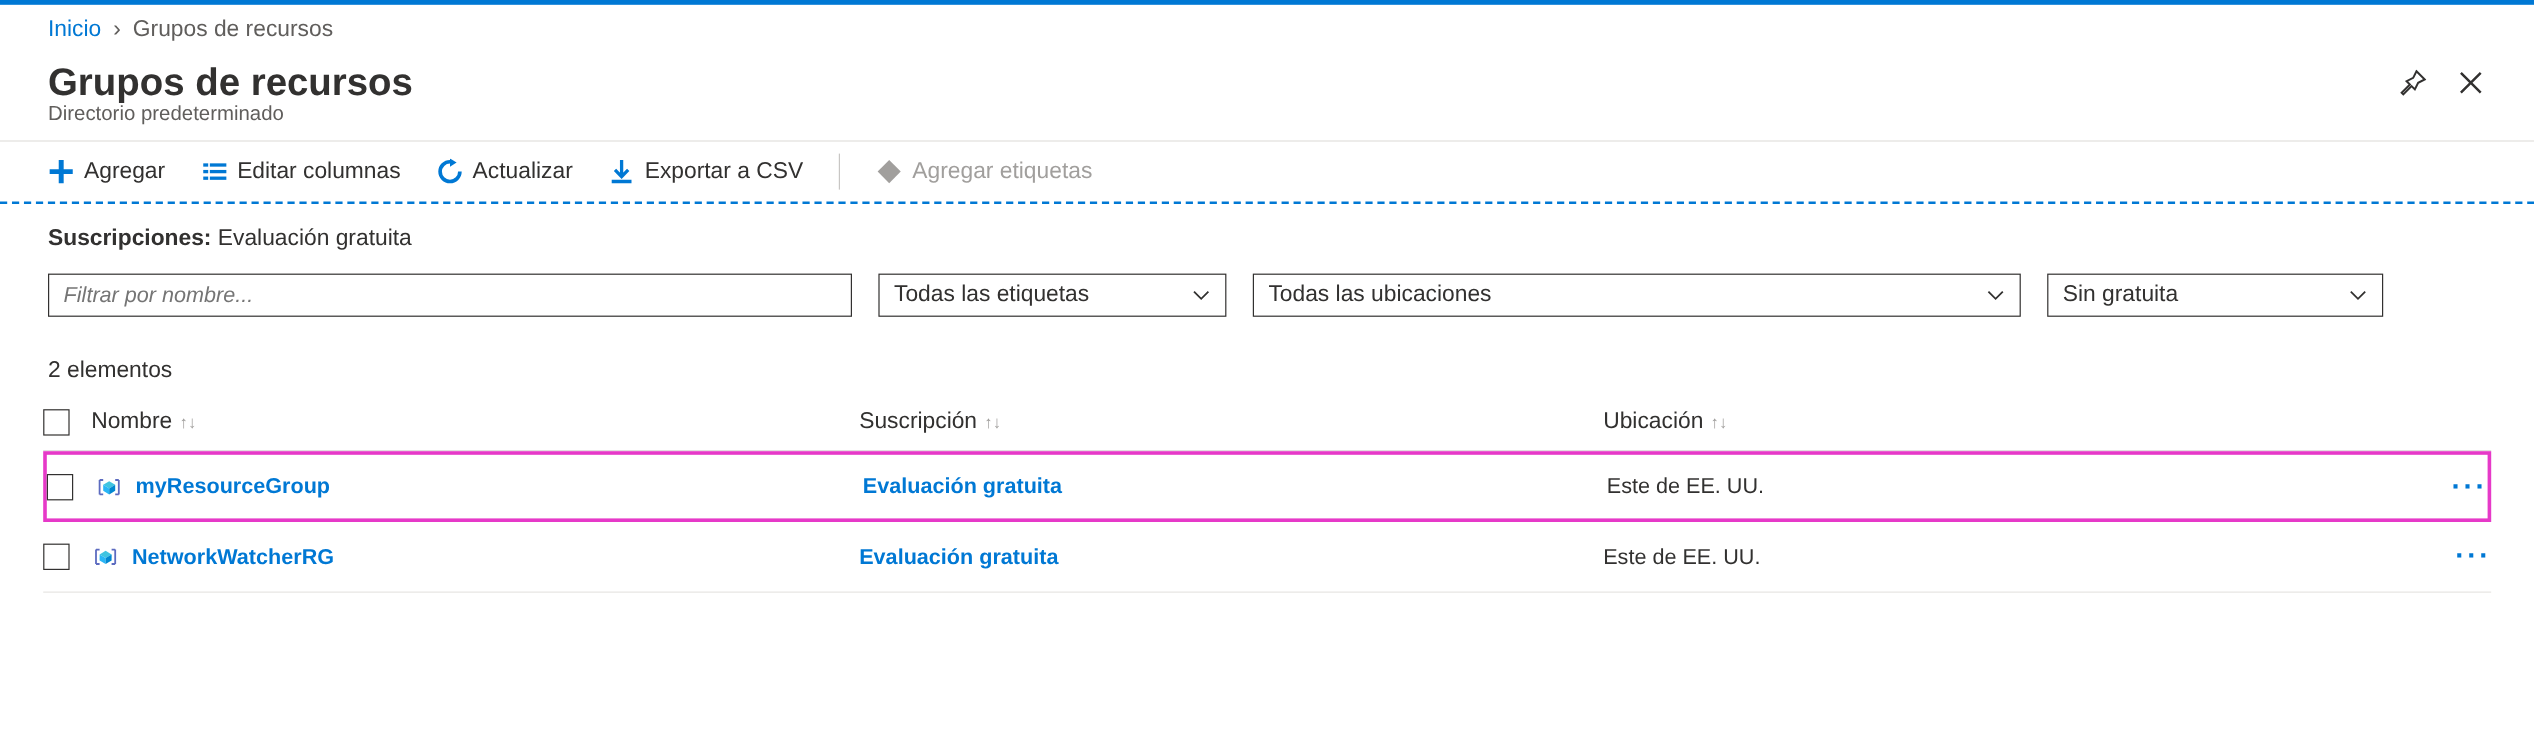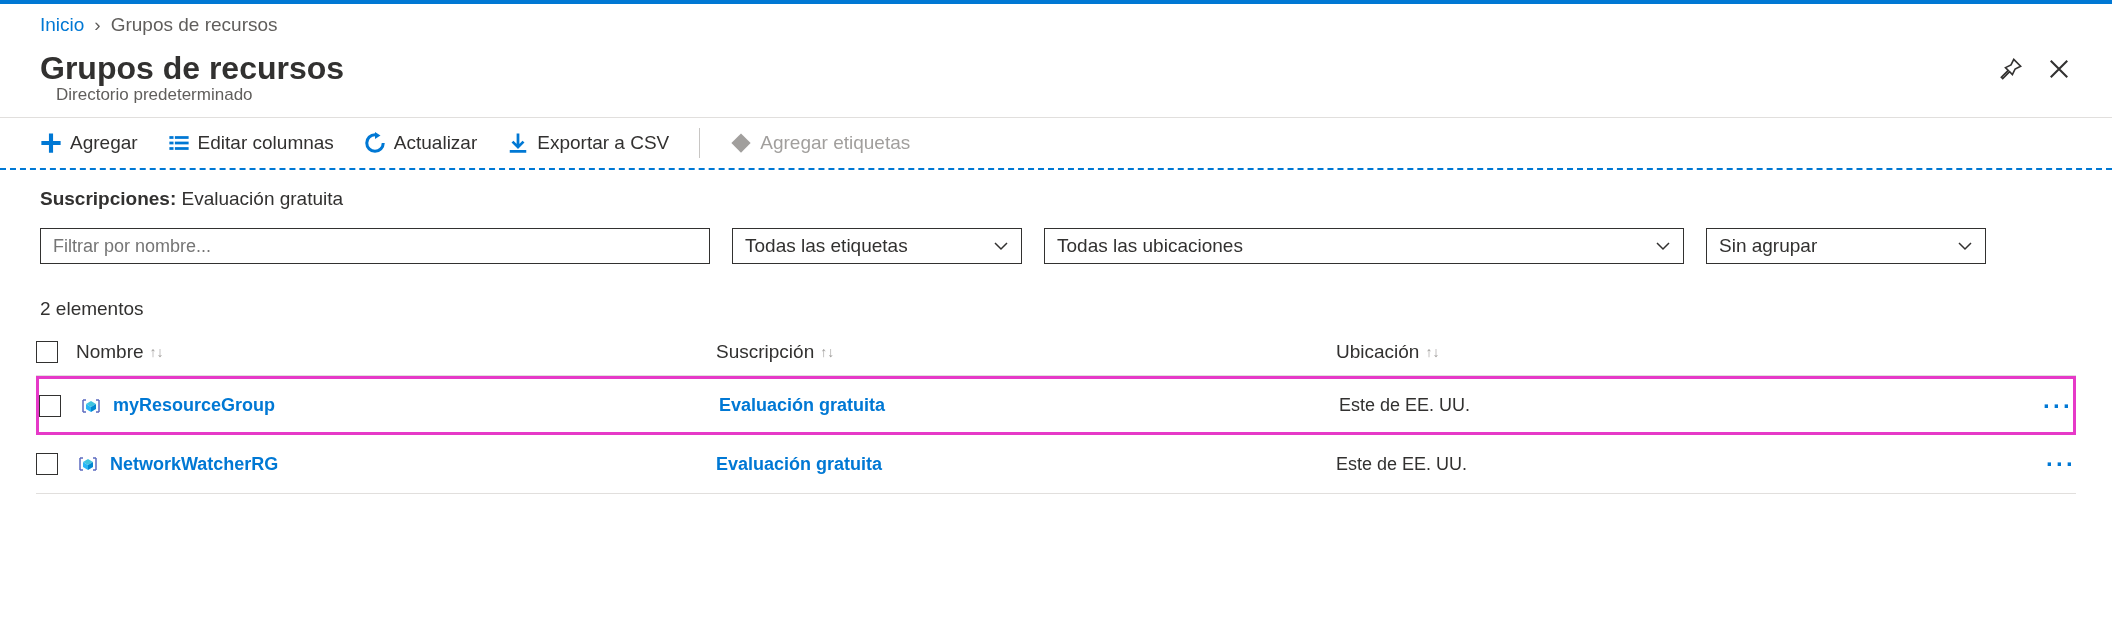--- a/index.html
+++ b/index.html
@@ -33,21 +33,20 @@
 .blade-header .titles { flex: 1; }
 .blade-header h1 {
   font-size: 32px;
   font-weight: 600;
   color: #323130;
 }
 .blade-header .subtitle {
   font-size: 17px;
   color: #605e5c;
   margin-top: -2px;
-  margin-left: 16px;
 }
 .blade-header .actions {
   display: flex;
   gap: 22px;
   padding-top: 6px;
 }
 .icon-btn {
   width: 26px;
   height: 26px;
   display: flex;
@@ -86,20 +85,21 @@
   display: flex;
   gap: 22px;
   padding: 18px 40px 0 40px;
 }
 .filter-input {
   width: 670px;
   height: 36px;
   border: 1px solid #323130;
   padding: 0 12px;
   font-size: 18px;
+  font-style: italic;
   color: #605e5c;
   background: #fff;
 }
 .dropdown {
   height: 36px;
   border: 1px solid #323130;
   background: #fff;
   padding: 0 12px;
   display: flex;
   align-items: center;
@@ -242,21 +242,21 @@
         <path d="M2 5 L8 11 L14 5" fill="none" stroke="#323130" stroke-width="1.5"></path>
       </svg>
   </div>
   <div class="dropdown locations">
     <span>Todas las ubicaciones</span>
     <svg class="chevron" viewBox="0 0 16 16">
         <path d="M2 5 L8 11 L14 5" fill="none" stroke="#323130" stroke-width="1.5"></path>
       </svg>
   </div>
   <div class="dropdown group">
-    <span>Sin agrupar</span>
+    <span>Sin gratuita</span>
     <svg class="chevron" viewBox="0 0 16 16">
         <path d="M2 5 L8 11 L14 5" fill="none" stroke="#323130" stroke-width="1.5"></path>
       </svg>
   </div>
 </div>
 
 <div class="count">2 elementos</div>
 
 <div class="table">
   <div class="thead">

